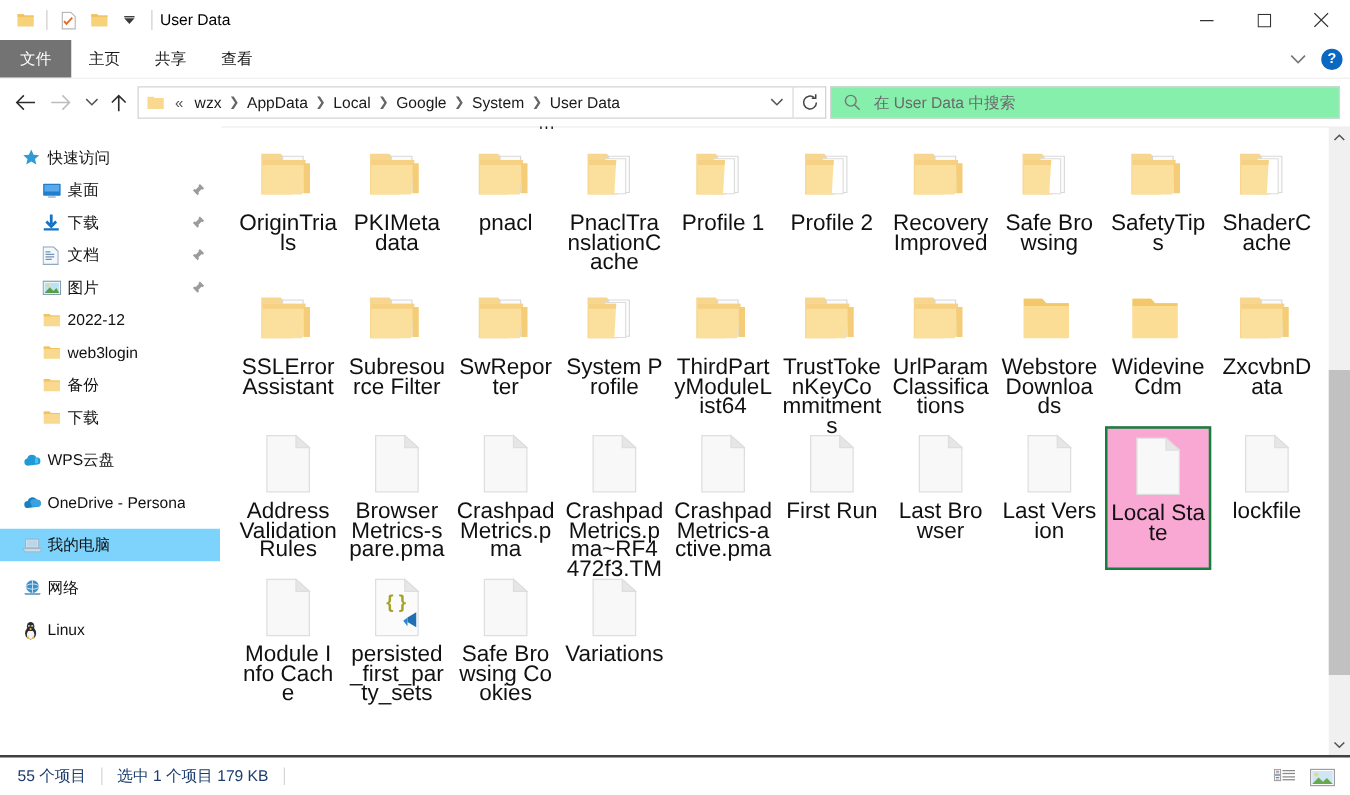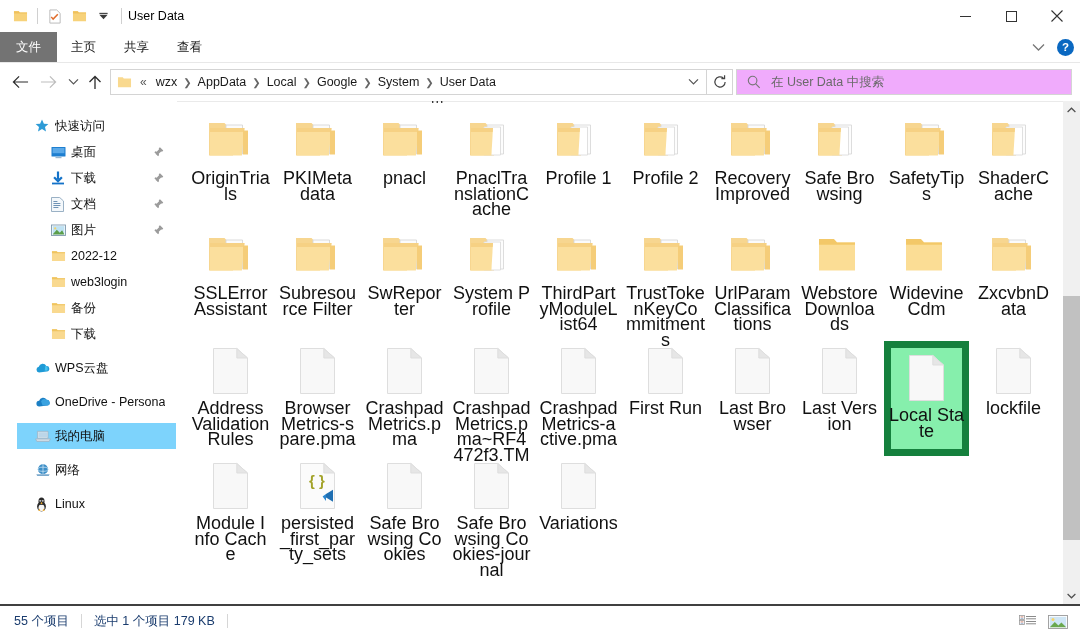--- a/index.html
+++ b/index.html
@@ -64,36 +64,36 @@
     font-size: 12.5px; color: #1a1a1a; padding: 2px 5px; white-space: nowrap;
   }
   .crumb-sep { color: #666; font-size: 10px; padding: 0 1px; user-select:none; }
   .crumb-dots { font-size: 12px; color: #555; padding: 0 4px; }
   .addr-chev { width: 22px; height: 24px; display:flex; align-items:center; justify-content:center; }
   .refresh-btn {
     width: 26px; height: 26px; border: 1px solid #d4d4d4; border-left: none;
     display: flex; align-items: center; justify-content: center; background: #fff;
   }
   .searchbox {
-    width: 336px; height: 26px; border: 1px solid #d4d4d4; background: #f0abfc;
+    width: 408px; height: 26px; border: 1px solid #d4d4d4; background: #86efac;
     display: flex; align-items: center; padding-left: 10px; margin-left: 3px; flex: none;
   }
   .search-ph { font-size: 12.5px; color: #6a6a6a; margin-left: 10px; }
 
   
   .body { flex: 1; display: flex; min-height: 0; position: relative; }
 
   
   .sidebar {
     width: 176px; flex: none; background: #fff; padding-top: 12px;
     overflow: hidden; position: relative;
   }
   .side-item {
     height: 26px; display: flex; align-items: center; padding-left: 22px; position: relative;
-    font-size: 12.5px; color: #111; margin-left: 17px;
+    font-size: 12.5px; color: #111;
   }
   .side-item.indent { padding-left: 34px; }
   .side-item.root { padding-left: 18px; }
   .side-item.sel { background: #7dd3fc; }
   .side-ico { width: 20px; display: flex; align-items: center; justify-content: flex-start; flex: none; }
   .side-label { white-space: nowrap; overflow: hidden; }
   .pin { position: absolute; right: 12px; top: 50%; transform: translateY(-50%); }
   .side-gap { height: 8px; }
 
   
@@ -109,21 +109,21 @@
   .grid {
     position: absolute; top: 10px; left: 0; right: 17px; bottom: 0;
     display: flex; flex-wrap: wrap; align-content: flex-start;
     padding-left: 10px;
   }
   .cell {
     width: 85px; height: 115px; margin: 0 1px; padding-top: 6px;
     display: flex; flex-direction: column; align-items: center;
   }
   .cell.r4 { height: 128px; }
-  .cell.sel { background: #86efac; border: 7px solid #15803d; }
+  .cell.sel { background: #f9a8d4; border: 2px solid #15803d; }
   .icon-slot { height: 52px; display: flex; align-items: flex-start; justify-content: center; flex:none; }
   .cell-label {
     font-size: 18px; color: #111; line-height: 15.5px; text-align: center;
     width: 79px; word-break: break-all; margin-top: 2px;
   }
 
   
   .vsb {
     position: absolute; right: 0; top: 0; bottom: 0; width: 17px;
     background: #f0f0f0; display: flex; flex-direction: column; align-items: center;
@@ -935,29 +935,20 @@
             </div>
             <div class="cell-label">Safe Browsing Cookies</div>
           </div>
           <div class="cell r4">
             <div class="icon-slot">
               <svg width="40" height="48" viewBox="0 0 40 48">
       <path d="M2.5 1.5h23.3L36.5 11v35.5H2.5z" fill="#f8f8f8" stroke="#dedede" stroke-width="1"></path>
       <path d="M25.8 1.5L36.5 11H25.8z" fill="#e6e6e6" stroke="#dedede" stroke-width="1"></path>
     </svg>
             </div>
-            <div class="cell-label">Safe Browsing Cookies-journal</div>
-          </div>
-          <div class="cell r4">
-            <div class="icon-slot">
-              <svg width="40" height="48" viewBox="0 0 40 48">
-      <path d="M2.5 1.5h23.3L36.5 11v35.5H2.5z" fill="#f8f8f8" stroke="#dedede" stroke-width="1"></path>
-      <path d="M25.8 1.5L36.5 11H25.8z" fill="#e6e6e6" stroke="#dedede" stroke-width="1"></path>
-    </svg>
-            </div>
             <div class="cell-label">Variations</div>
           </div>
         </div>
 
       <div class="vsb">
         <div class="vsb-arrow">
           <svg width="9" height="6" viewBox="0 0 9 6">
               <path d="M0.6 5L4.5 1.2L8.4 5" stroke="#505050" stroke-width="1.2" fill="none"></path>
             </svg>
         </div>

